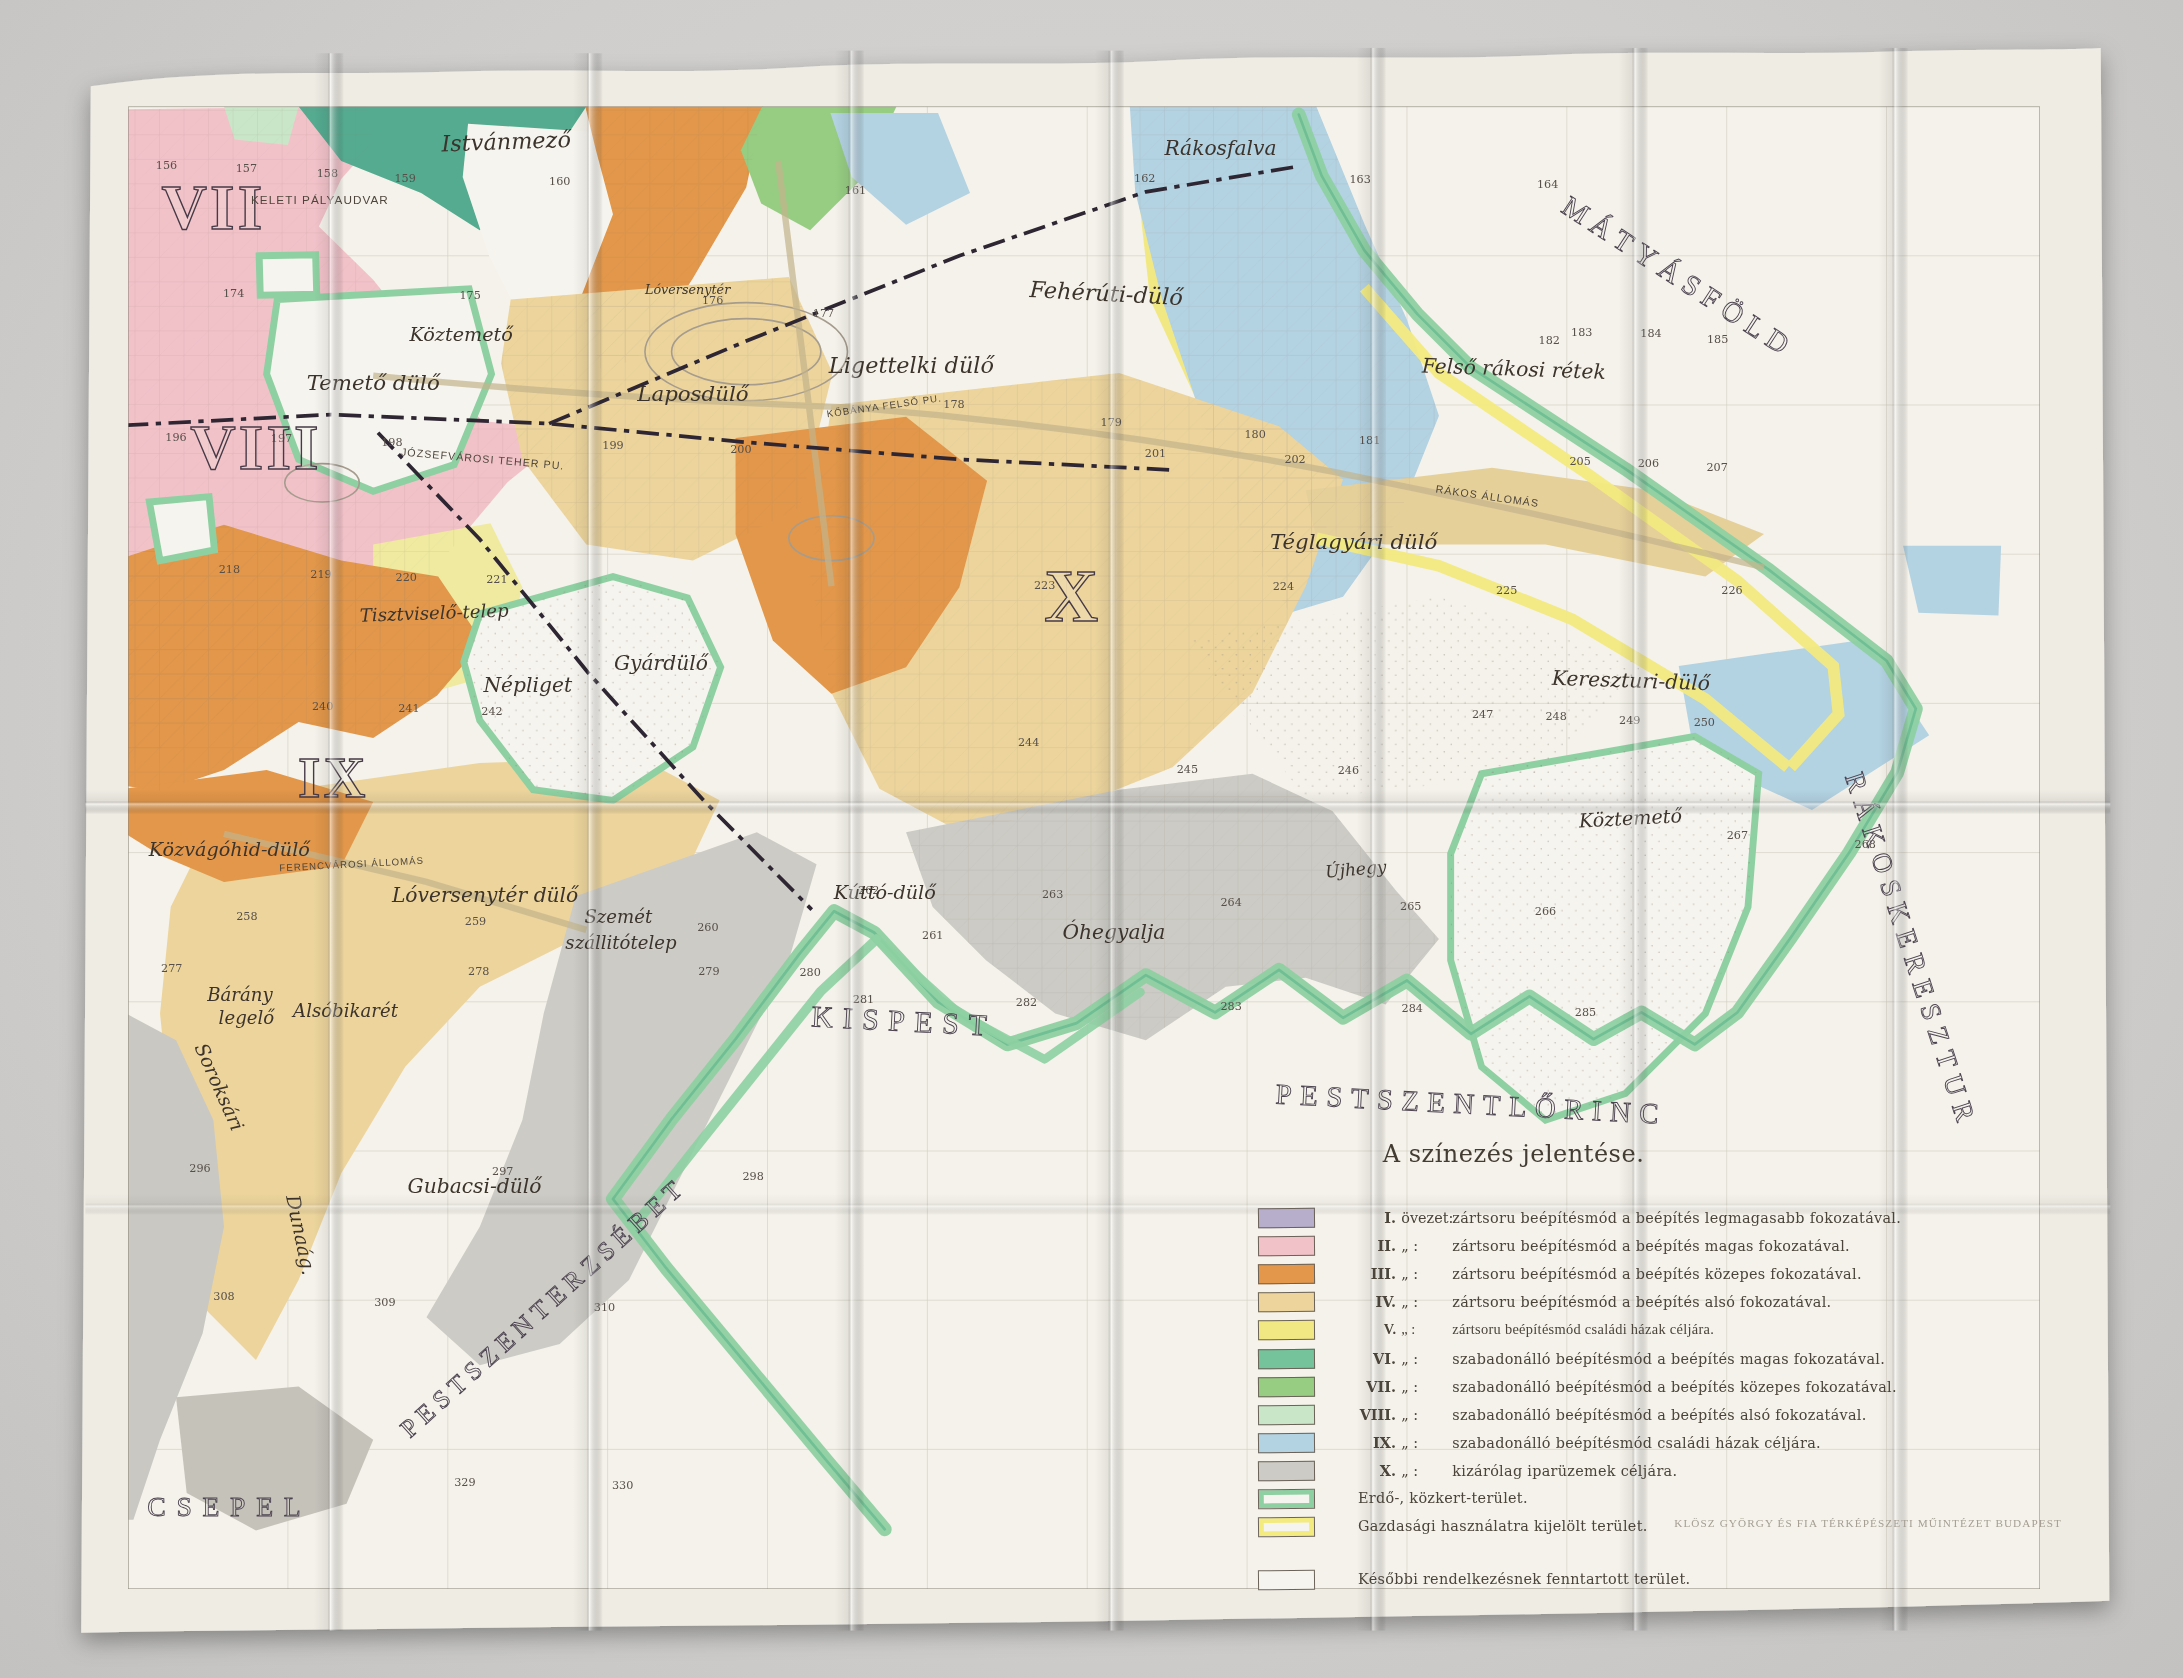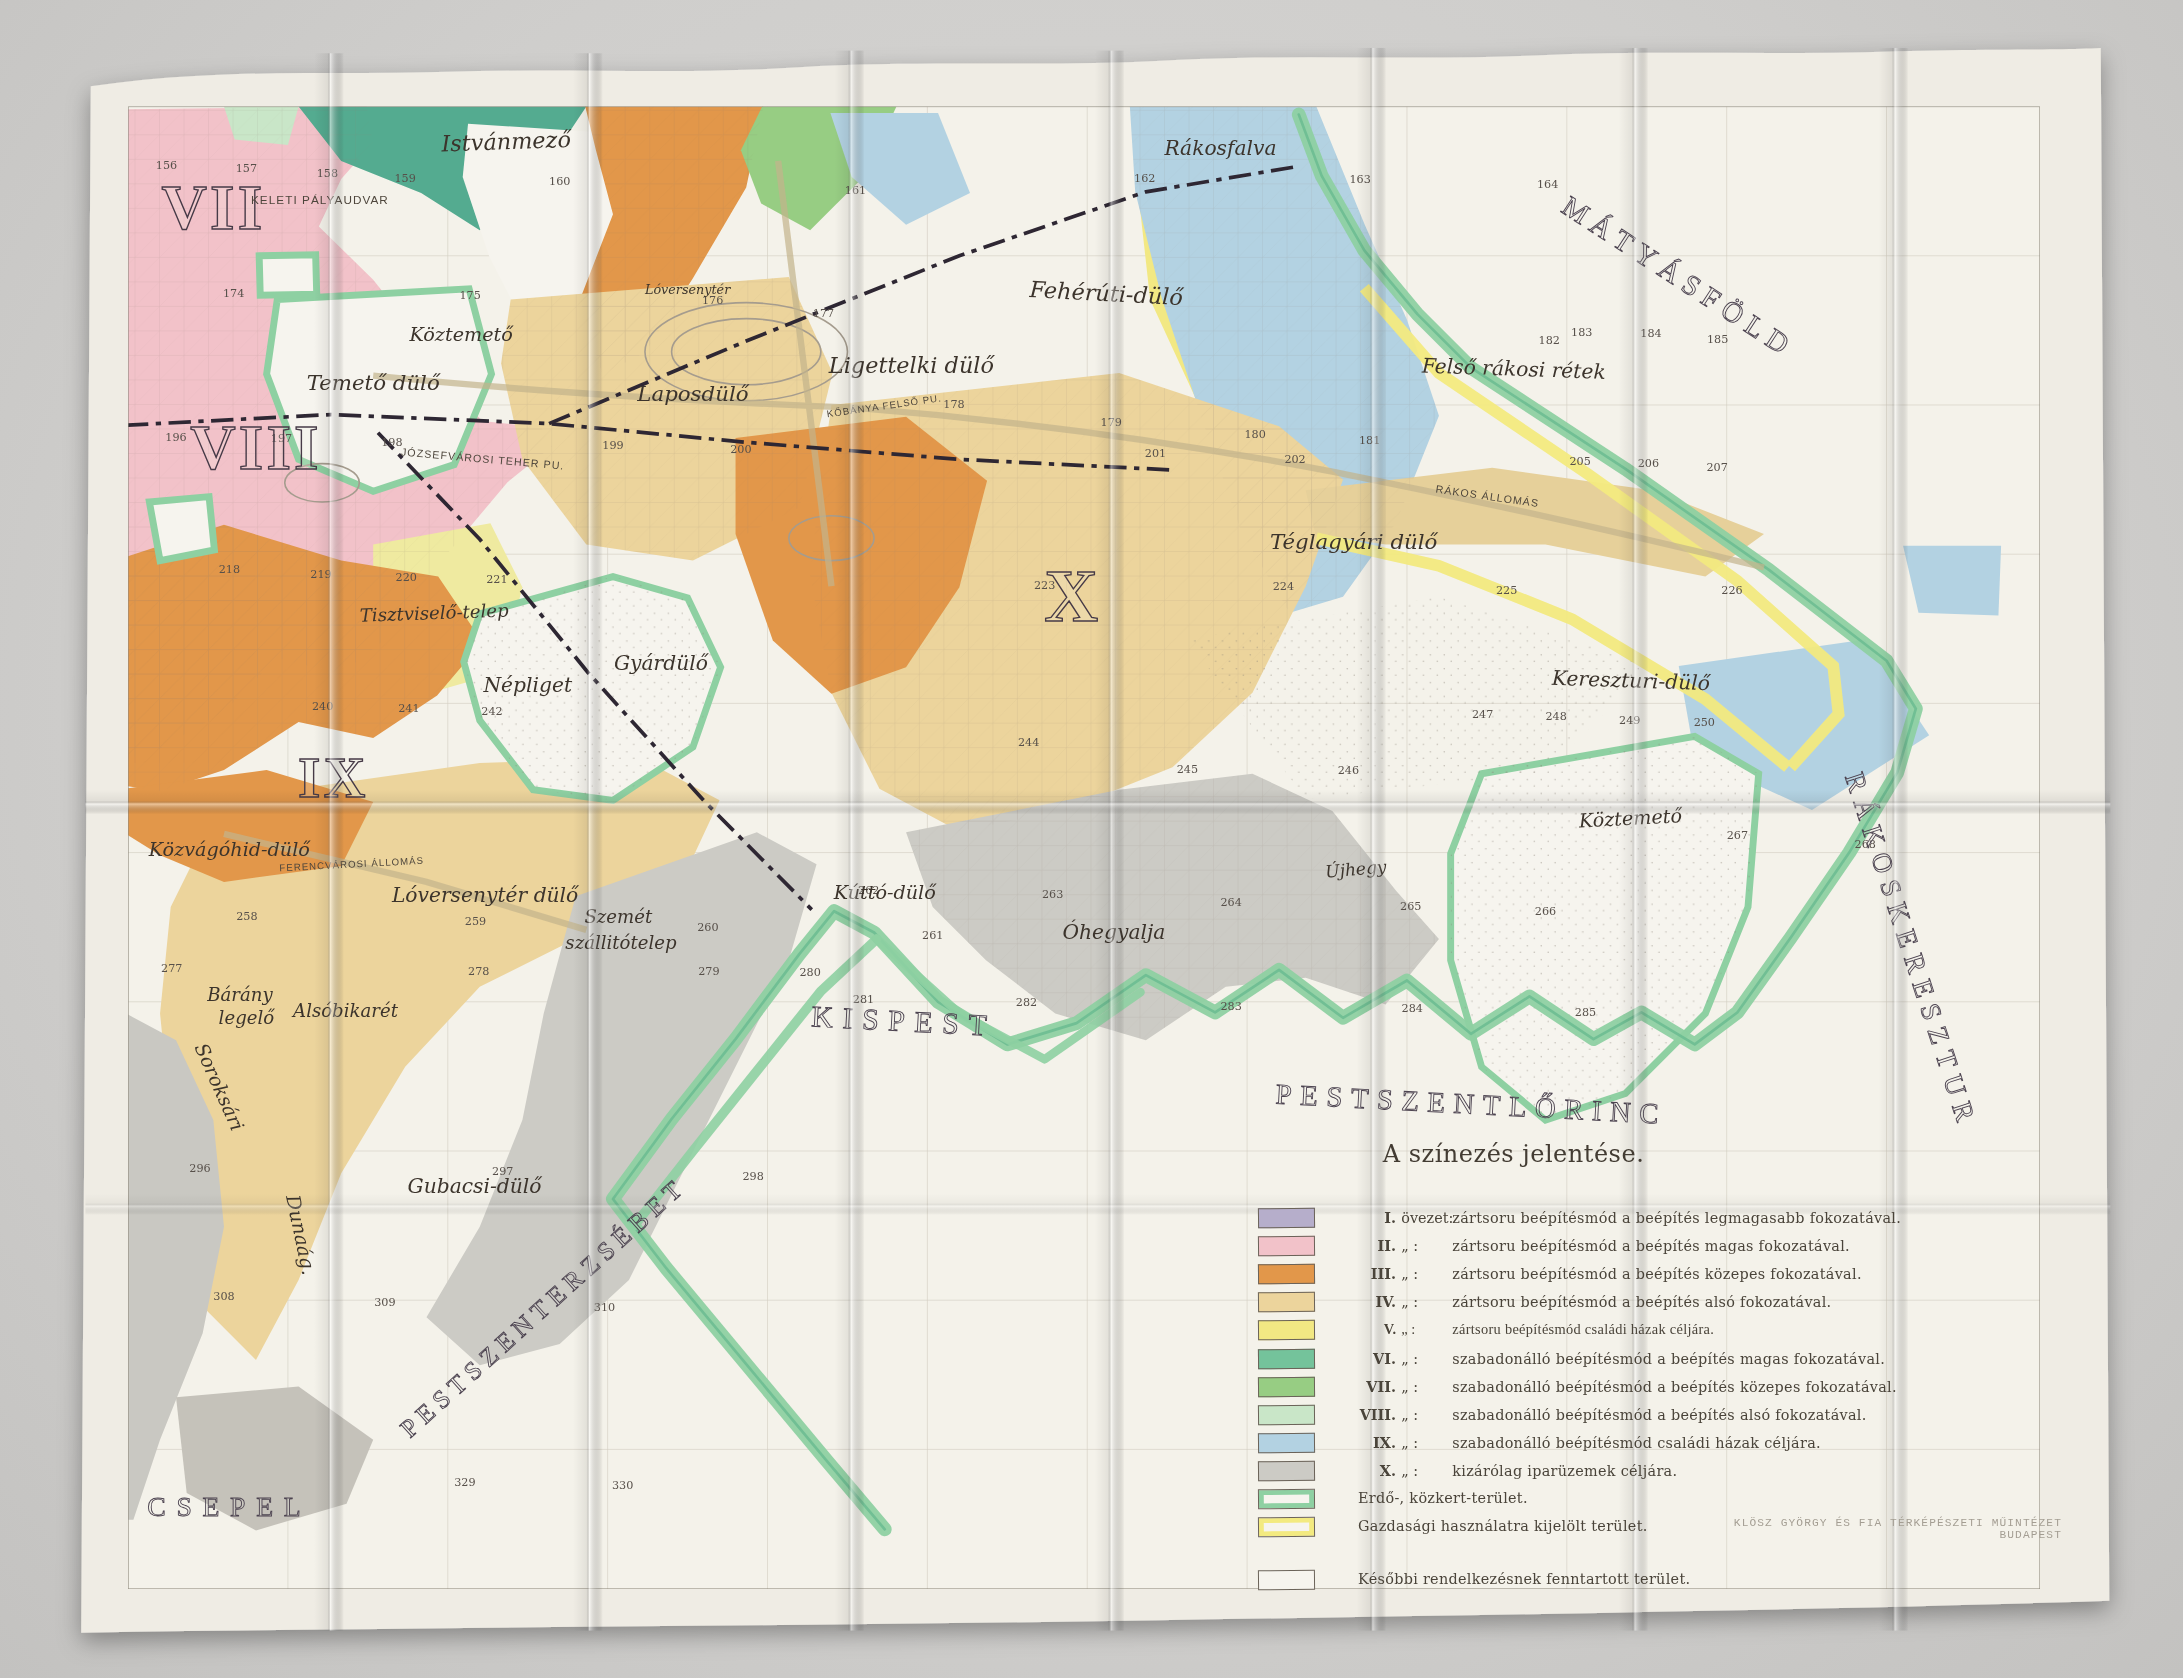--- a/index.html
+++ b/index.html
@@ -24,21 +24,21 @@
   .lg-row{position:absolute;height:24.5px;color:#4a443a;}
   .sw{position:absolute;left:1258px;width:57px;height:20px;border:1.1px solid #6b6359;
       box-sizing:border-box;background:#f6f4ee;transform:rotate(-0.6deg);}
   .sw-greenb{box-shadow:inset 0 0 0 4.8px #8ed0a2;}
   .sw-yellowb{box-shadow:inset 0 0 0 4.8px #f3ea80;}
   .lg-line{position:absolute;left:1354px;top:1.1px;white-space:nowrap;font-size:14.4px;}
   .lg-num{display:inline-block;width:42px;text-align:right;font-weight:700;margin-right:5.3px;}
   .lg-mid{display:inline-block;width:51px;}
   .lg-txt{letter-spacing:0.3px;}
   #imprint{position:absolute;left:1668px;top:1517px;width:394px;text-align:right;
-    font-family:Liberation Mono, monospace;font-size:11.2px;letter-spacing:1.1px;color:#a49e93;}
+    font-family:Liberation Serif, serif;font-size:11.2px;letter-spacing:1.1px;color:#a49e93;}
 </style>
 </head>
 <body>
 
 <div id="stage">
 <svg id="map-canvas" width="2183" height="1678" viewBox="0 0 4096 3149" xmlns="http://www.w3.org/2000/svg">
   <defs>
     <filter id="papershadow" x="-5%" y="-5%" width="110%" height="110%">
       <feDropShadow dx="0" dy="16" stdDeviation="22" flood-color="#000" flood-opacity="0.33"></feDropShadow>
     </filter>

